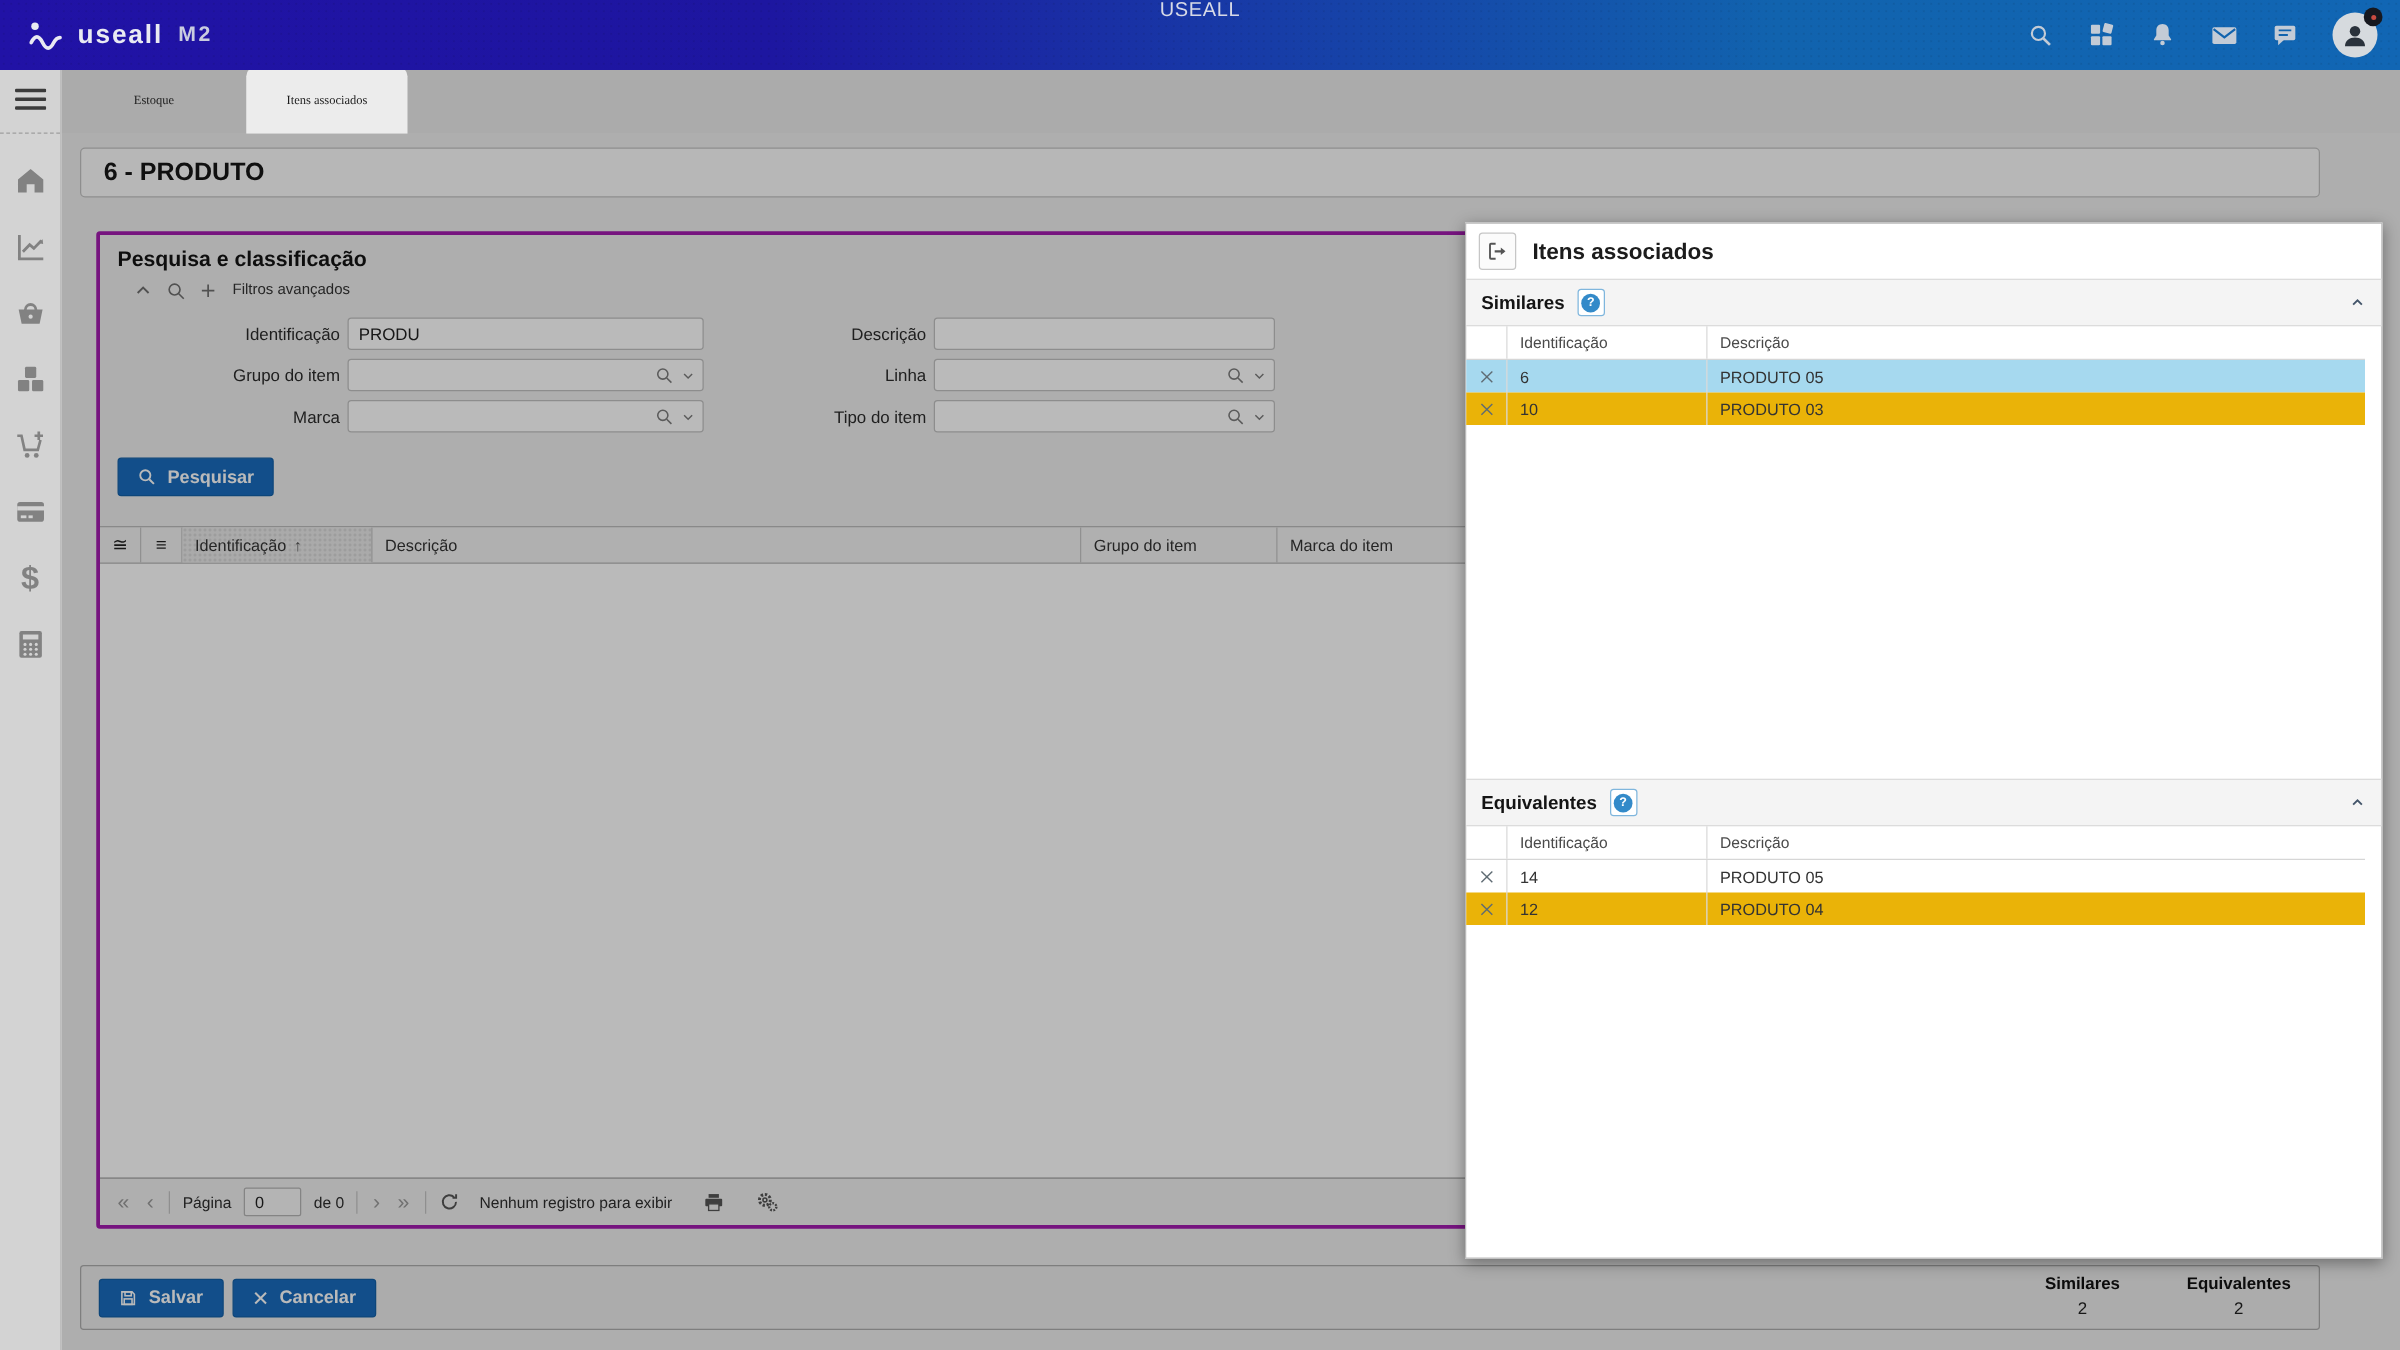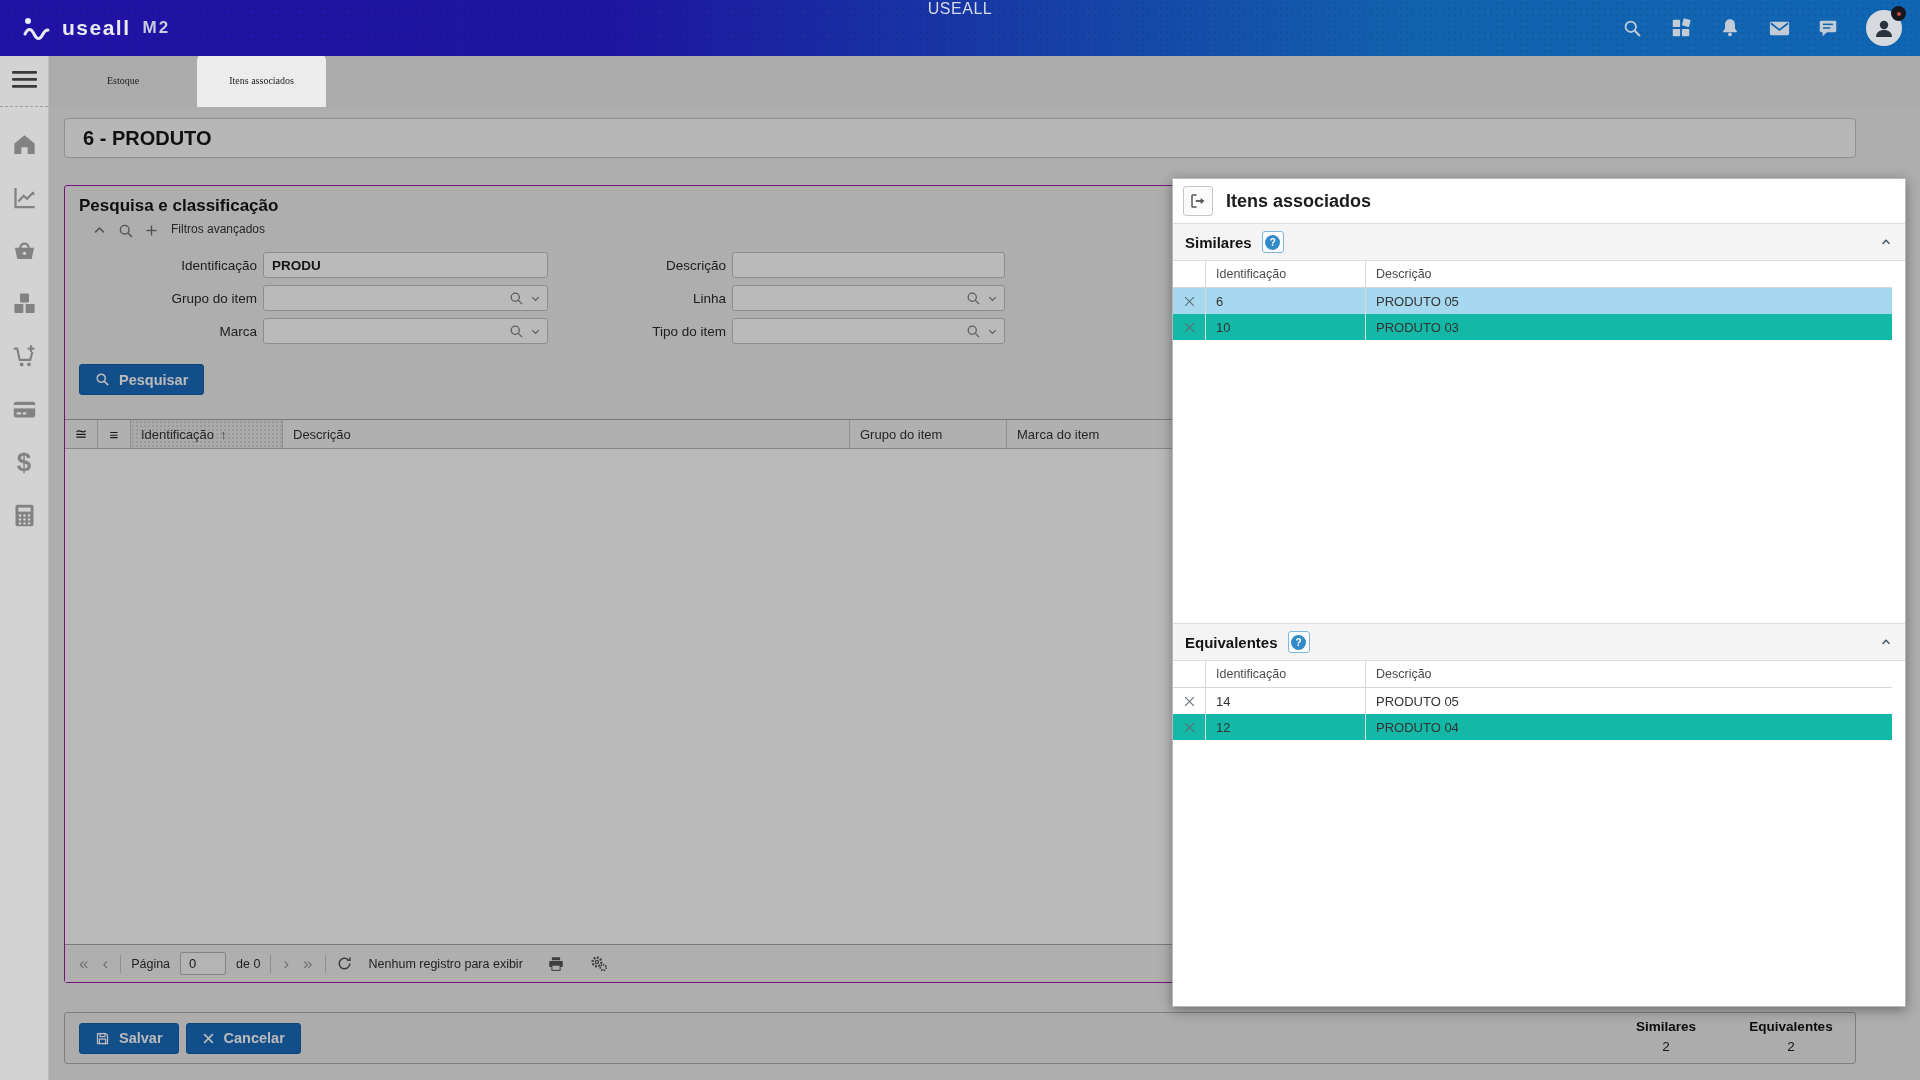--- a/index.html
+++ b/index.html
@@ -36,34 +36,34 @@
   .tabstrip { position:absolute; left:49px; top:53px; right:0; height:54px; background:#ababab; display:flex; align-items:flex-end; padding-left:26px; z-index:10; }
   .tab { height:54px; display:flex; align-items:center; padding:0 32px; margin-right:26px; font-size:10px; color:#1d1d1d; cursor:pointer;font-family:Liberation Serif, serif; }
   .tab.active { background:#ececec; border-radius:8px 8px 0 0; }
 
   
   .main { position:absolute; left:49px; top:107px; right:0; bottom:0; background:#efefef; }
   .titlebox { position:absolute; left:15px; top:11px; width:1792px; height:40px; background:#fbfbfb;
     border:1px solid #c3c3c3; border-radius:4px; display:flex; align-items:center; padding-left:18px;
     font-size:20px; font-weight:bold; color:#161616; }
 
-  .panel { position:absolute; left:15px; top:78px; width:1113px; height:798px; border:1px solid #a21caf; border-radius:3px; }
+  .panel { position:absolute; left:28px; top:78px; width:1113px; height:798px; border:3px solid #a21caf; border-radius:3px; }
   .panel-title { padding:10px 14px 6px; font-size:17px; font-weight:bold; color:#141414; }
   .filters-toolbar { display:flex; align-items:flex-start; gap:9px; padding-left:26px; height:24px; color:#6f6f6f; }
   .ft-btn { width:17px; height:17px; display:grid; place-items:center; cursor:pointer; color:#707070; }
   .ft-label { font-size:12px; color:#333; margin-left:2px; }
 
   .form { display:flex; margin-top:6px; }
   .fcol { display:flex; flex-direction:column; gap:7px; }
   .frow { display:flex; align-items:center; gap:6px; }
   .flabel { font-size:13.5px; color:#2b2b2b; text-align:right; }
   .fcol1 .flabel { width:192px; } .fcol2 { margin-left:6px; } .fcol2 .flabel { width:172px; }
   .finput { height:26px; border:1px solid #c2c2c2; border-radius:3px; background:#fff; font-size:13.5px; color:#222;
     padding:0 8px; font-family:"Liberation Sans",sans-serif; outline:none; }
-  .w1 { width:285px;font-weight:bold; } .w2 { width:273px; }
+  .w1 { width:285px; } .w2 { width:273px; }
   .combo { position:relative; display:flex; align-items:center; }
   .combo .finput { padding-right:44px; }
   .combo-icons { position:absolute; right:7px; display:flex; align-items:center; gap:6px; color:#7d7d7d; }
 
   .btn-blue { display:inline-flex; align-items:center; gap:9px; height:31px; padding:0 15px; background:#1a6cbd;
     border:1px solid #135globalthis; border:1px solid #1360a8; border-radius:3px; color:#fff; font-size:14.5px; cursor:pointer;font-weight:bold; }
   .search-btn { margin:20px 0 0 14px; }
 
   .grid { position:absolute; left:0; right:0; top:233px; bottom:38px; background:#fff; border-top:1px solid #a8a8a8; }
   .grid-header { height:29px; display:flex; background:#f2f2f2; border-bottom:1px solid #b8b8b8; font-size:13px; color:#333; }
@@ -107,21 +107,21 @@
     display:grid; place-items:center; cursor:pointer; }
   .help-circle { width:15px; height:15px; border-radius:50%; background:#338ac9; color:#fff; font-size:10px;
     font-weight:bold; display:grid; place-items:center; }
   .collapse-btn { margin-left:auto; color:#44566b; display:grid; place-items:center; cursor:pointer; }
   .ap-table { width:calc(100% - 13px); }
   .ap-thead { height:27px; display:flex; align-items:center; font-size:12.5px; color:#4a4a4a; border-bottom:1px solid #d6d6d6; }
   .ap-c0 { width:33px; display:grid; place-items:center; align-self:stretch; border-right:1px solid #dadada; }
   .ap-c1 { width:160px; padding-left:10px; align-self:stretch; display:flex; align-items:center; border-right:1px solid #dadada; }
   .ap-c2 { flex:1; padding-left:10px; display:flex; align-items:center; }
   .ap-row { height:26px; display:flex; font-size:13px; color:#333; cursor:pointer; }
-  .ap-row.alt { background:#14b8a6; }
+  .ap-row.alt { background:#eab308; }
   .ap-row.selected { background:#a6d9ef; }
   .del-btn { color:#5f6b73; display:grid; place-items:center; width:100%; height:100%; cursor:pointer; }
   .spacer1 { height:283px; }
 </style>
 </head>
 <body>
 
 <div class="root">
 
   <div class="topbar">

